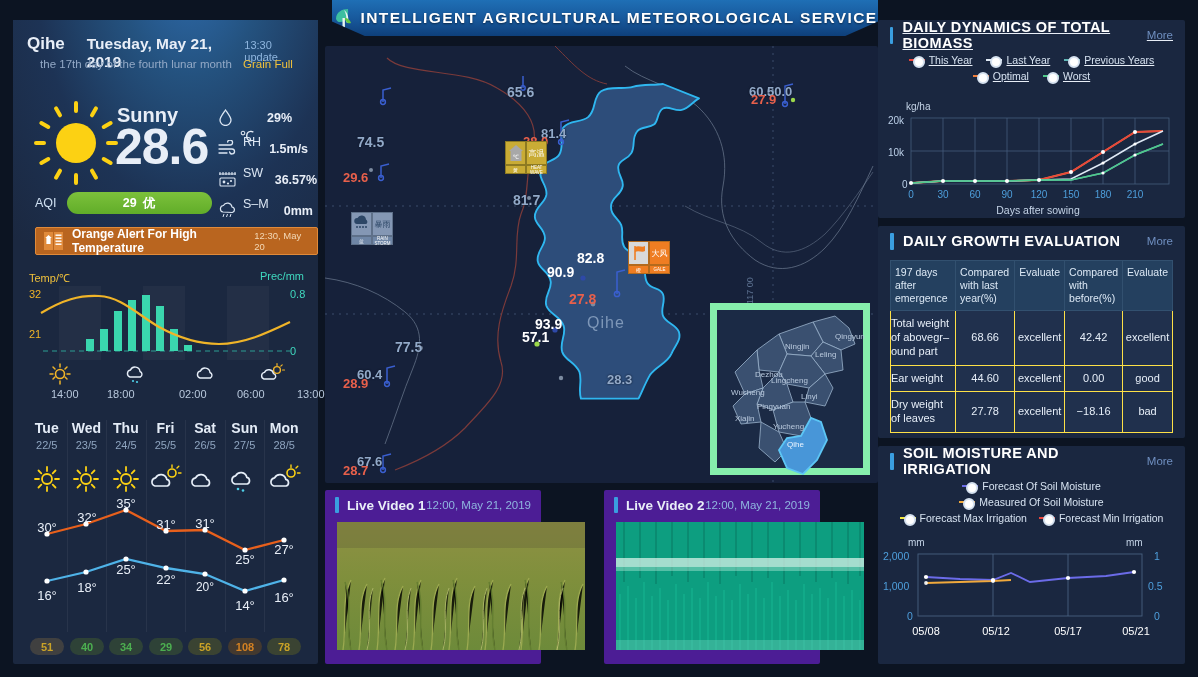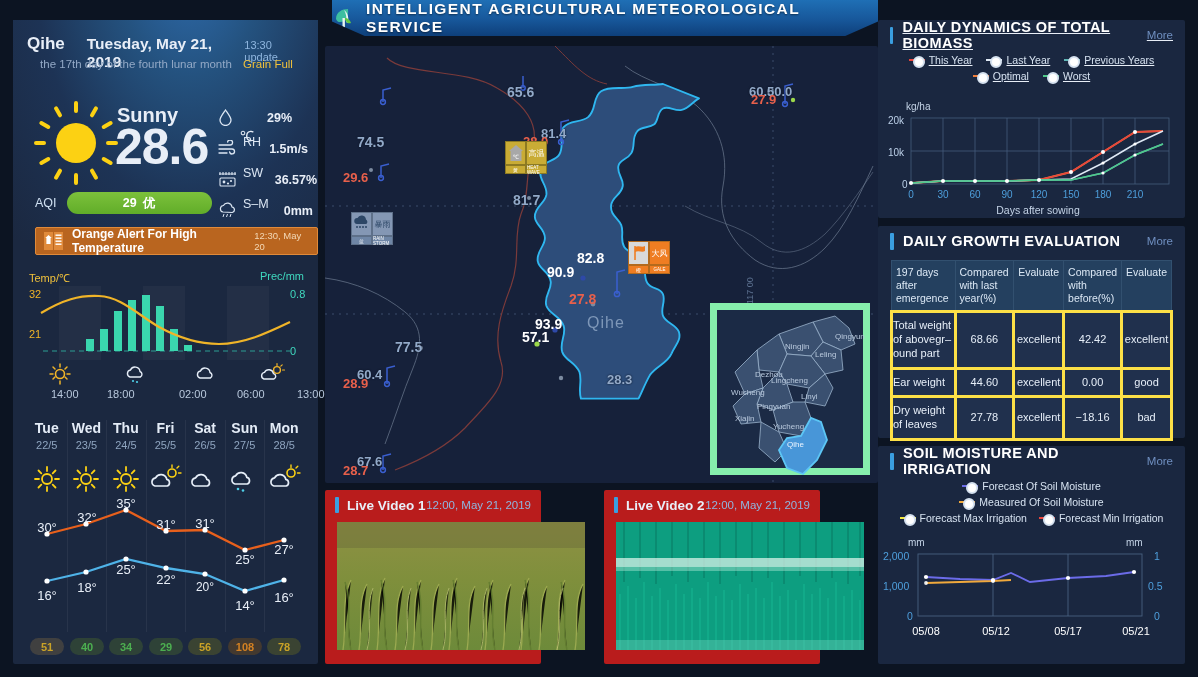--- a/index.html
+++ b/index.html
@@ -9,21 +9,21 @@
     font-family:"Liberation Sans", sans-serif;
     color:#e8eef7;
   }
   .app { position:relative; width:1198px; height:677px; }
 
   
   .banner{
     position:absolute; left:332px; top:0; width:546px; height:36px;
     background:linear-gradient(180deg,#1f6fb5 0%, #17579a 55%, #0e3f7a 100%);
     clip-path:polygon(0 0,100% 0,100% 60%,94% 100%,6% 100%,0 60%);
-    display:flex; align-items:center; justify-content:center; gap:10px;
+    display:flex; align-items:center; justify-content:center; gap:4px;
   }
   .banner .leaf{ width:24px;height:24px; position:relative; }
   .banner-title{
     font-size:15.5px; font-weight:700; letter-spacing:1.4px; color:#fff;
     text-shadow:0 1px 2px rgba(0,0,0,.5);
   }
 
   
   .panel{ position:absolute; background:#1a2740; border-radius:2px; }
 
@@ -103,29 +103,29 @@
   }
   .maplabel{position:absolute;font-size:11px;font-weight:700;white-space:nowrap;}
   .ml-blue{color:#9fb6d6;text-shadow:0 0 2px #0a1220;}
   .ml-red{color:#e8604b;}
   .ml-white{color:#ffffff;}
   .qihe-lbl{position:absolute;font-size:16px;color:#7e97b8;letter-spacing:1px;}
 
   .alertbox{position:absolute;width:42px;height:33px;display:flex;flex-direction:column;}
   .ab-top{display:flex;height:24px;}
   .ab-bot{display:flex;height:9px;}
-  .ab-cell{flex:1;display:flex;align-items:center;justify-content:center;font-size:6px;color:#fff;}
+  .ab-cell{flex:1;display:flex;align-items:center;justify-content:center;font-size:6px;color:#fff;text-align:center;}
 
   
   .inset{position:absolute;right:8px;bottom:8px;width:160px;height:172px;
     background:#1b2a45;border:7px solid #86efac;}
   .inset-name{position:absolute;font-size:8px;color:#b9c9dd;white-space:nowrap;}
 
   
-  .vid{top:490px;width:216px;height:174px;background:#b91c1c;}
+  .vid{top:490px;width:216px;height:174px;background:#4c1d95;}
   .v1{left:325px;} .v2{left:604px;}
   .vhead{display:flex;align-items:center;height:30px;padding:0 10px;}
   .vhead .bar{width:4px;height:16px;background:#3a9ee0;margin-right:8px;border-radius:1px;}
   .vhead h3{font-size:13.5px;font-weight:700;}
   .vhead .vt{margin-left:auto;font-size:11.5px;color:#8fb6df;}
   .vimg{position:absolute;left:12px;top:32px;width:248px;height:128px;overflow:hidden;}
 
   
   .r1{left:878px; top:20px; width:307px; height:198px;text-decoration:underline;}
   .r2{left:878px; top:226px; width:307px; height:212px;}
@@ -133,21 +133,21 @@
 
   .legend{display:flex;flex-wrap:wrap;justify-content:center;gap:4px 14px;padding:4px 12px 0;}
   .lgi{display:flex;align-items:center;font-size:10.5px;color:#d6e2f0;white-space:nowrap;}
   .lgi .ln{width:16px;height:2px;margin-right:4px;position:relative;}
   .lgi .ln::after{content:"";position:absolute;left:4px;top:-3px;width:8px;height:8px;border-radius:50%;border:2px solid;background:#fff;}
 
   table.grow{border-collapse:collapse;width:283px;margin:4px auto 0;}
   table.grow th{background:#24405f;color:#dce8f5;font-size:10.5px;font-weight:400;
     padding:5px 4px;text-align:left;vertical-align:top;border:1px solid #32506f;line-height:1.25;}
   table.grow td{background:#20304d;color:#e6eef8;font-size:11px;padding:6px 0;
-    border:3px solid #fde047;text-align:center;line-height:1.25;}
+    border:1px solid #fde047;text-align:center;line-height:1.25;}
   table.grow td.name{text-align:left;}
   .ev-exc{color:#5fd35f;} .ev-good{color:#e8c23a;} .ev-bad{color:#ef6a2b;}
 </style>
 </head>
 <body>
 
 <div class="app">
 
   <div class="banner">
     <span class="leaf">

